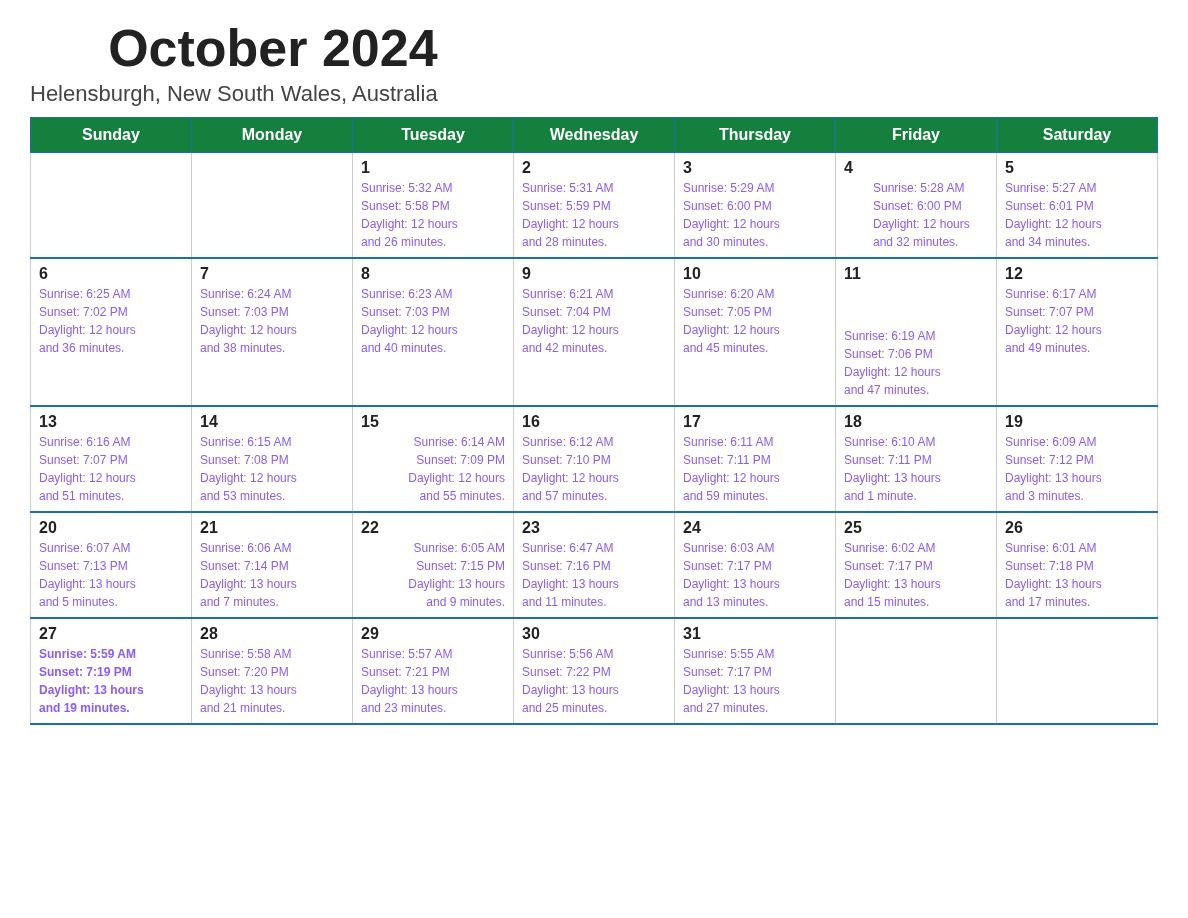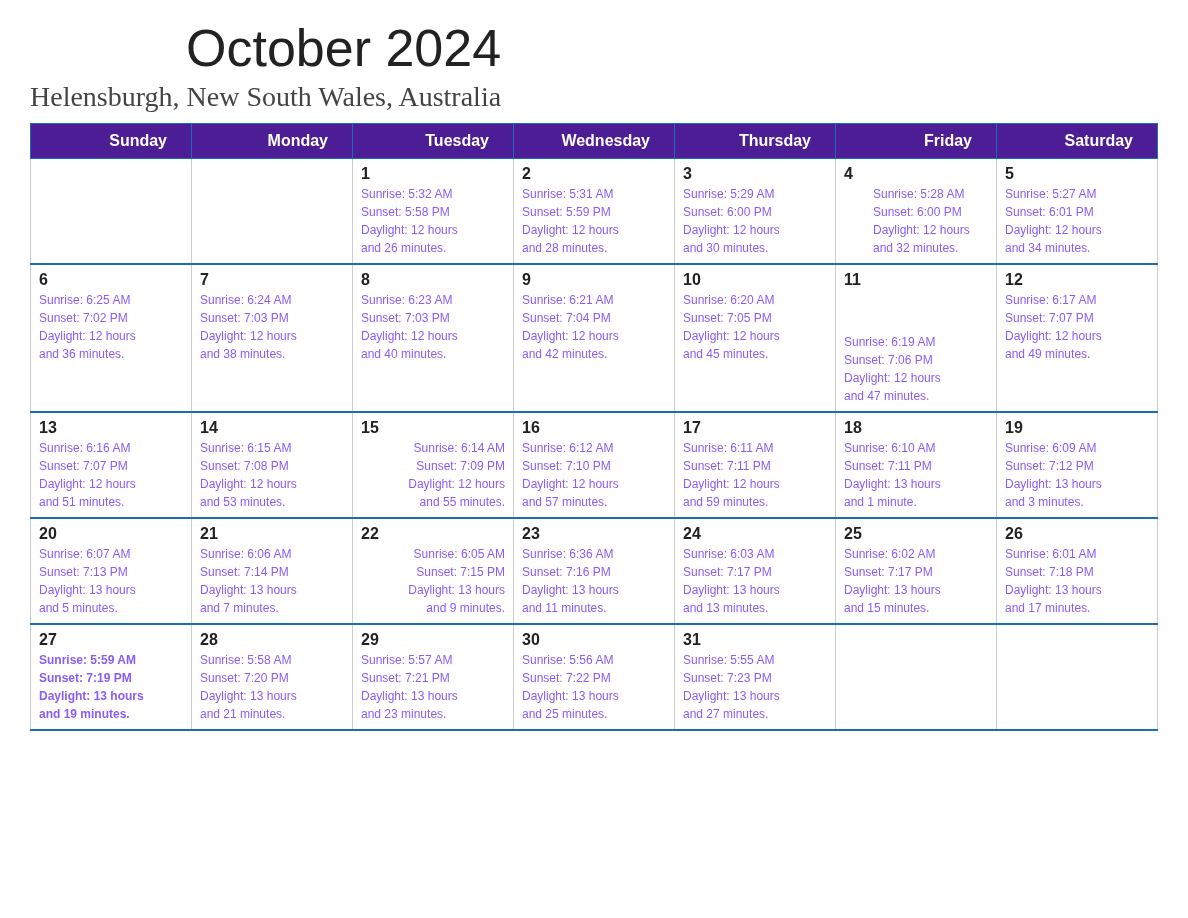--- a/index.html
+++ b/index.html
@@ -14,42 +14,41 @@
       display: flex;
       justify-content: space-between;
       align-items: flex-start;
       margin-bottom: 10px;
     }
     .title-block {
       text-align: right;
     }
     .main-title {
       font-size: 52px;
-      font-weight: normal;
+      font-weight: bold;
       color: #222;
       line-height: 1.1;
     }
     .subtitle {
-      font-size: 28px;
+      font-size: 22px;
       color: #444;
       margin-top: 4px;
-      font-family: Liberation Serif, serif;
     }
     .calendar {
       width: 100%;
       border-collapse: collapse;
       margin-top: 10px;
     }
     .calendar thead tr th {
-      background-color: #4c1d95;
+      background-color: #15803d;
       color: #fff;
       font-size: 16px;
       font-weight: bold;
       padding: 8px 24px;
-      text-align: right;
+      text-align: center;
       border: 1px solid #1a6eb5;
     }
     .calendar tbody tr td {
       vertical-align: top;
       padding: 6px 8px;
       border: 1px solid #ccc;
       font-size: 13px;
       color: #222;
       width: 14.28%;
       min-height: 100px;
@@ -276,21 +275,21 @@
         </td>
         <td>
           <span class="day-number">22</span>
           <div class="day-info" style="white-space: pre-line; text-align: right;">Sunrise: 6:05 AM
 Sunset: 7:15 PM
 Daylight: 13 hours
 and 9 minutes.</div>
         </td>
         <td>
           <span class="day-number">23</span>
-          <div class="day-info" style="white-space: pre-line;">Sunrise: 6:36 AM
+          <div class="day-info" style="white-space: pre-line;">Sunrise: 6:47 AM
 Sunset: 7:16 PM
 Daylight: 13 hours
 and 11 minutes.</div>
         </td>
         <td>
           <span class="day-number">24</span>
           <div class="day-info" style="white-space: pre-line;">Sunrise: 6:03 AM
 Sunset: 7:17 PM
 Daylight: 13 hours
 and 13 minutes.</div>
@@ -335,21 +334,21 @@
         <td>
           <span class="day-number">30</span>
           <div class="day-info" style="white-space: pre-line;">Sunrise: 5:56 AM
 Sunset: 7:22 PM
 Daylight: 13 hours
 and 25 minutes.</div>
         </td>
         <td>
           <span class="day-number">31</span>
           <div class="day-info" style="white-space: pre-line;">Sunrise: 5:55 AM
-Sunset: 7:23 PM
+Sunset: 7:17 PM
 Daylight: 13 hours
 and 27 minutes.</div>
         </td>
         <td class="empty-cell"></td>
         <td class="empty-cell"></td>
       </tr>
     </tbody>
 </table>
 
 </body></html>

